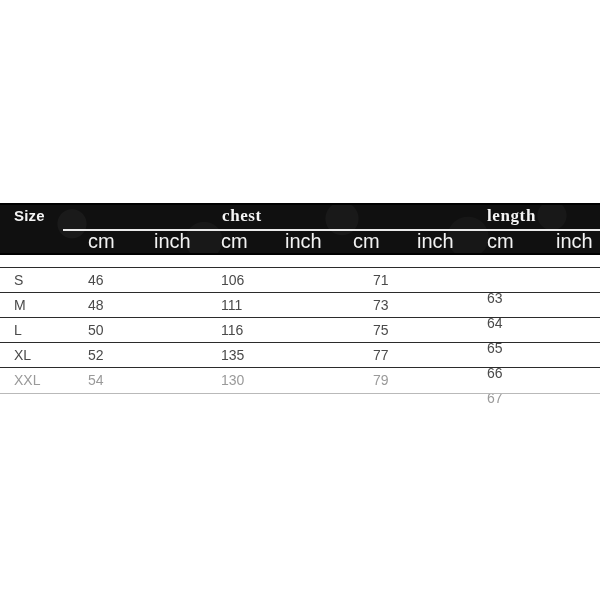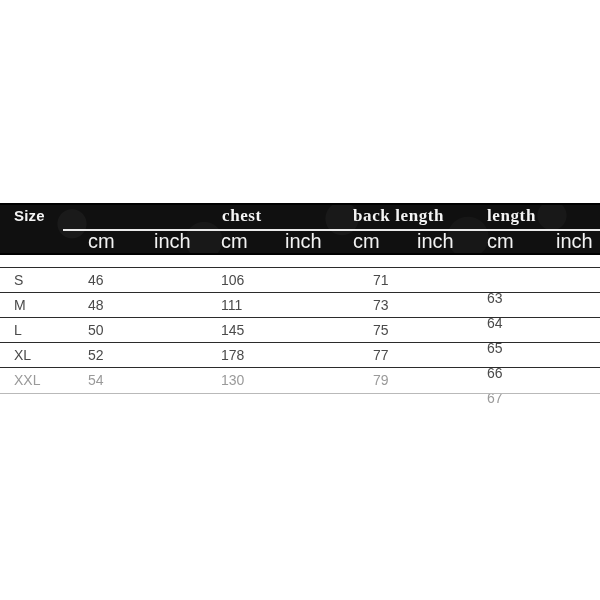--- a/index.html
+++ b/index.html
@@ -163,21 +163,20 @@
 
 <div id="size-chart">
 
   <div class="header-band">
     <div class="band-top-edge"></div>
     <div class="band-bottom-edge"></div>
 
     <div class="group-row">
       <div class="group-label lbl-size">Size</div>
       <div class="group-label lbl-chest">chest</div>
-      <div class="group-label lbl-backlen">back length</div>
       <div class="group-label lbl-sleeve">length</div>
     </div>
 
     <div class="group-underline"></div>
 
     <div class="unit-row">
       <div class="unit-label u-cm1">cm</div>
       <div class="unit-label u-in1">inch</div>
       <div class="unit-label u-cm2">cm</div>
       <div class="unit-label u-in2">inch</div>
@@ -208,31 +207,31 @@
       <div class="cell c-ch">111</div>
       <div class="cell c-bl">73</div>
       <div class="cell c-sl">64</div>
     </div>
 
     <div class="rule" style="top:50px;"></div>
 
     <div class="data-row" style="top:51px;">
       <div class="cell c-size">L</div>
       <div class="cell c-sh">50</div>
-      <div class="cell c-ch">145</div>
+      <div class="cell c-ch">116</div>
       <div class="cell c-bl">75</div>
       <div class="cell c-sl">65</div>
     </div>
 
     <div class="rule" style="top:75px;"></div>
 
     <div class="data-row" style="top:76px;">
       <div class="cell c-size">XL</div>
       <div class="cell c-sh">52</div>
-      <div class="cell c-ch">178</div>
+      <div class="cell c-ch">135</div>
       <div class="cell c-bl">77</div>
       <div class="cell c-sl">66</div>
     </div>
 
     <div class="rule" style="top:100px;"></div>
 
     <div class="data-row faded" style="top:101px;padding-left:16px;">
       <div class="cell c-size">XXL</div>
       <div class="cell c-sh">54</div>
       <div class="cell c-ch">130</div>

